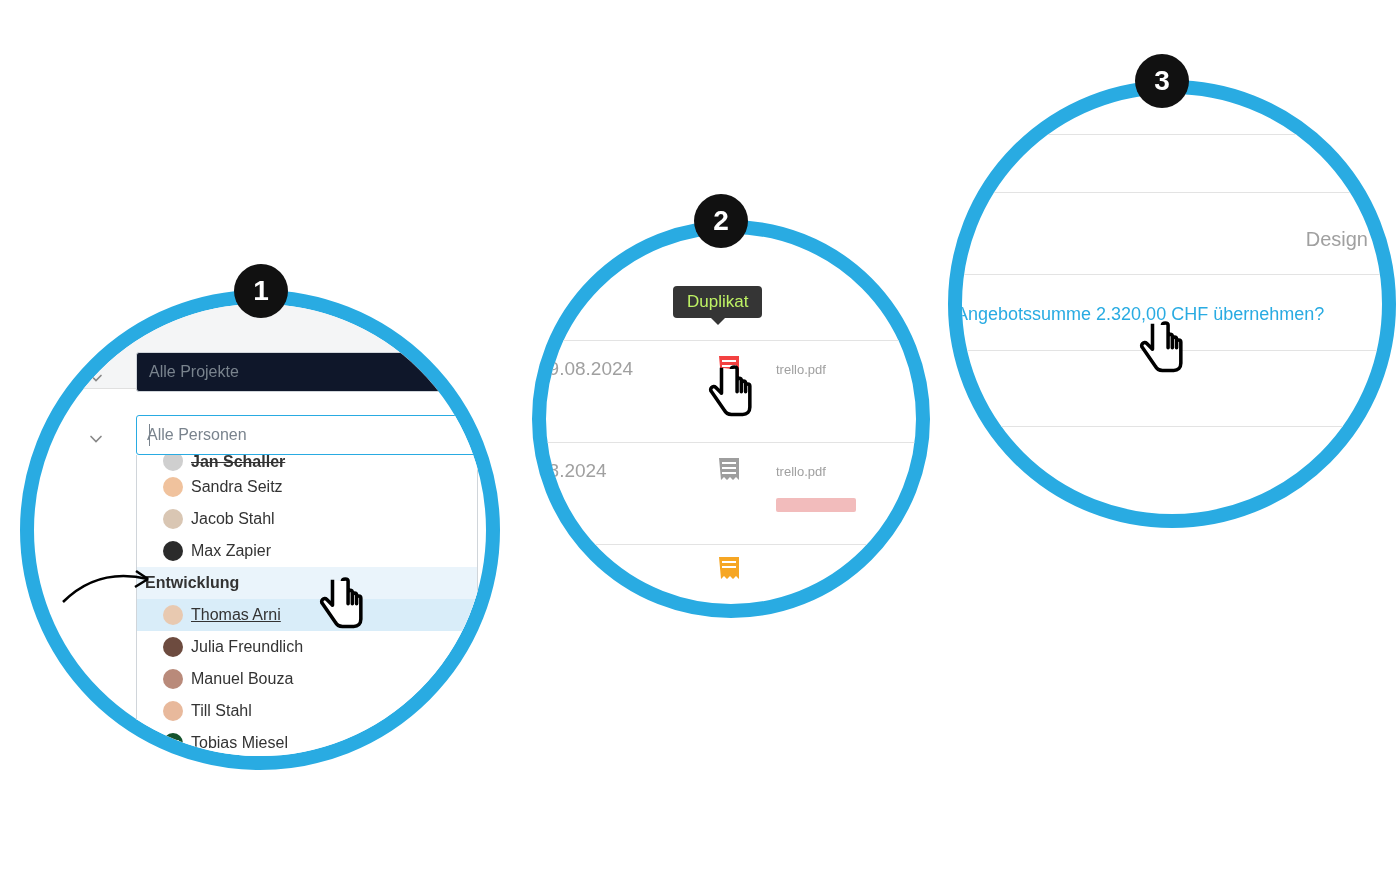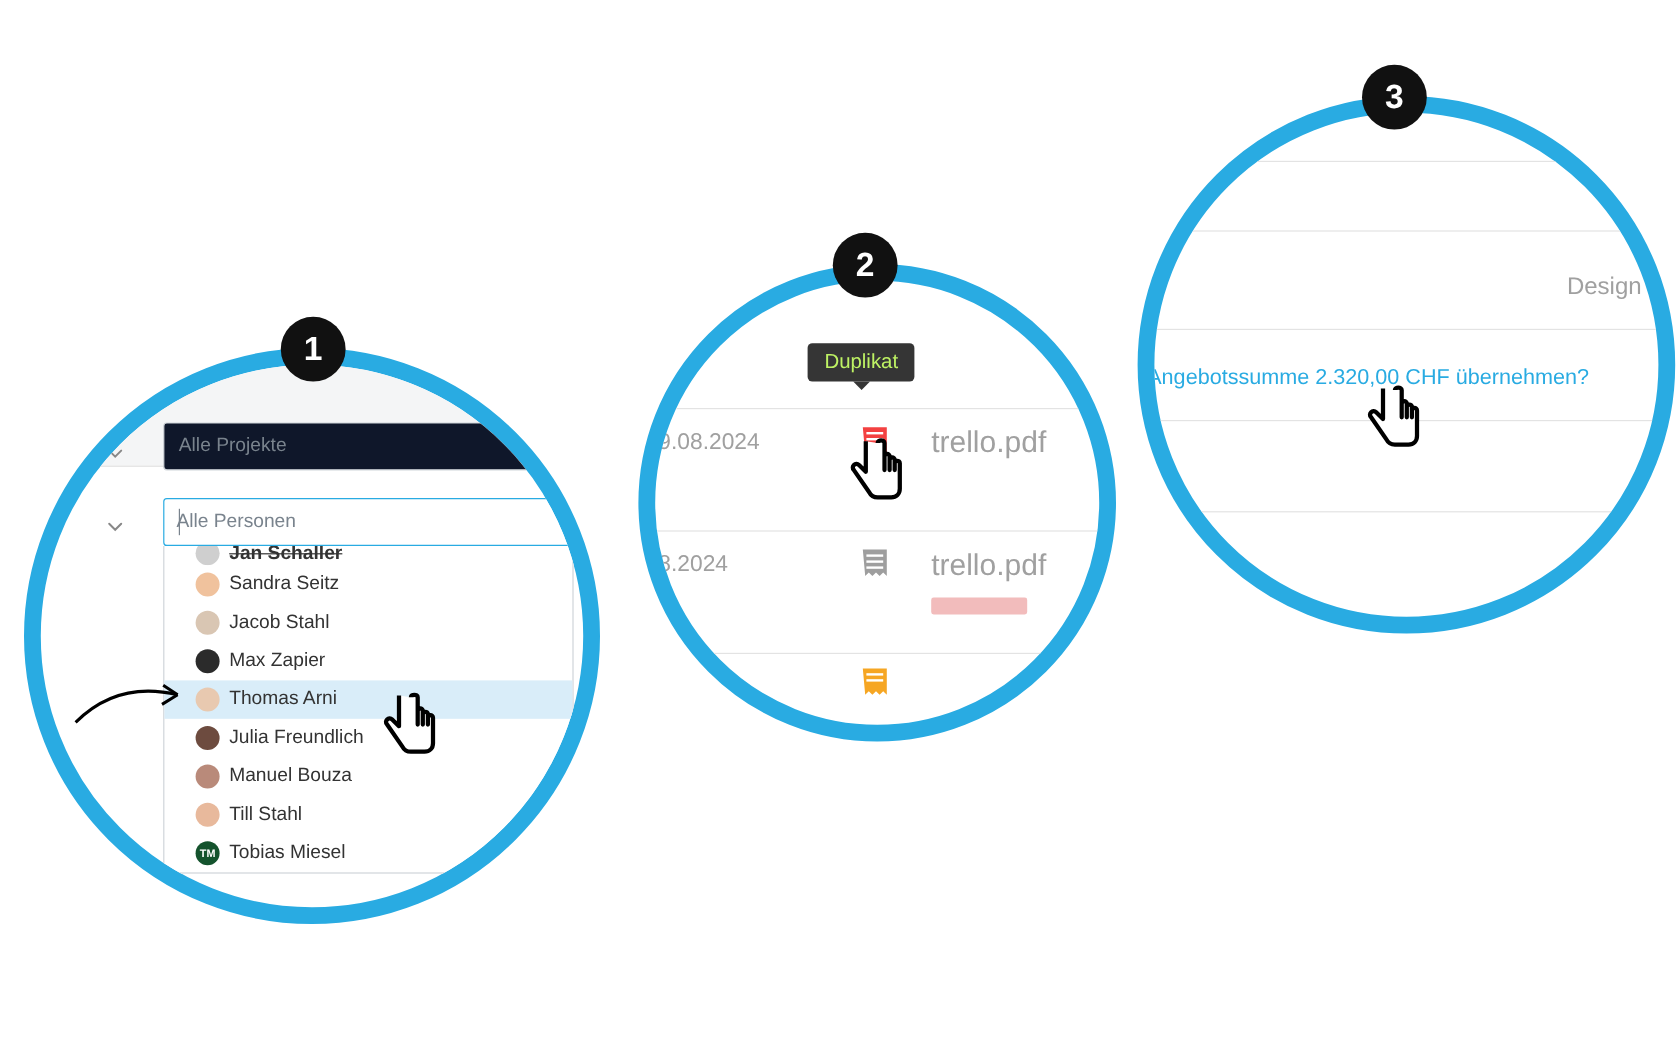--- a/index.html
+++ b/index.html
@@ -28,32 +28,32 @@
   .s1-grey{position:absolute;left:0;top:0;right:0;height:84px;background:#f4f5f6;}
   .s1-hr{position:absolute;left:0;top:84px;right:0;height:1px;background:#e0e0e0;}
   .s1-chevron{position:absolute;top:64px;left:52px;color:#888;}
   .s1-chevron2{position:absolute;top:125px;left:52px;color:#888;}
   .s1-projbox{position:absolute;left:102px;top:48px;width:340px;height:38px;border:1px solid #d0d5da;background:#0f172a;border-radius:3px;display:flex;align-items:center;padding-left:12px;color:#79838d;font-size:16px;}
   .s1-persbox{position:absolute;left:102px;top:111px;width:340px;height:38px;border:1px solid var(--ring-blue);border-radius:3px;background:#fff;display:flex;align-items:center;padding-left:4px;color:#79838d;font-size:16px;}
   .s1-persbox .caret{position:absolute;left:12px;width:1px;height:22px;background:#79838d;}
   .s1-dropdown{position:absolute;left:102px;top:151px;width:340px;border:1px solid #d0d5da;border-top:none;background:#fff;}
   .s1-item{display:flex;align-items:center;height:32px;padding-left:26px;font-size:16px;color:#333;}
   .s1-group{display:flex;align-items:center;height:32px;padding-left:8px;font-size:16px;font-weight:700;color:#333;background:#eaf4fb;}
-  .s1-item.sel{background:#d9edf9;}
+  .s1-item.sel{background:#d9edf9;text-decoration:underline;}
   .avatar{width:20px;height:20px;border-radius:50%;margin-right:8px;display:inline-flex;align-items:center;justify-content:center;font-size:9px;font-weight:700;color:#fff;flex:0 0 20px;}
   .s1-jekt{position:absolute;left:30px;top:396px;font-size:14px;color:#333;}
   .arrow-in{position:absolute;left:24px;top:253px;}
 
   
   #ring2{left:532px;top:220px;width:370px;height:370px;}
   .s2-tooltip{position:absolute;left:127px;top:52px;background:var(--tooltip-bg);color:#bef264;padding:6px 14px;font-size:17px;border-radius:4px;white-space:nowrap;}
   .s2-tooltip:after{content:"";position:absolute;bottom:-7px;left:50%;margin-left:-7px;border:7px solid transparent;border-top-color:var(--tooltip-bg);border-bottom:none;}
   .s2-row{position:absolute;left:0;right:0;border-top:1px solid #e3e3e3;height:56px;display:flex;align-items:center;}
   .s2-date{position:absolute;color:var(--txt-grey);font-size:19px;}
-  .s2-file{position:absolute;color:var(--txt-grey);font-size:25px;}
+  .s2-file{position:absolute;color:var(--txt-grey);font-size:13px;}
   .receipt{position:absolute;width:22px;height:26px;}
   .receipt svg{width:22px;height:26px;}
 
   
   #ring3{left:948px;top:80px;width:420px;height:420px;}
   .s3-des{position:absolute;right:14px;top:55px;color:var(--txt-grey);font-size:20px;}
   .s3-design{position:absolute;right:14px;top:134px;color:var(--txt-grey);font-size:20px;}
   .s3-hr{position:absolute;left:0;right:0;height:1px;background:#e3e3e3;}
   .s3-link{position:absolute;left:-6px;top:210px;color:var(--link-blue);font-size:18px;white-space:nowrap;}
 
@@ -102,20 +102,23 @@
           <span class="avatar" style="background:#f0c29d"></span>
             <span>Sandra Seitz</span>
         </div>
         <div class="s1-item">
           <span class="avatar" style="background:#d9c6b3"></span>
             <span>Jacob Stahl</span>
         </div>
         <div class="s1-item">
           <span class="avatar" style="background:#2b2b2b"></span>
             <span>Max Zapier</span>
+        </div>
+        <div class="s1-group">
+          <span>Entwicklung</span>
         </div>
         <div class="s1-item sel">
           <span class="avatar" style="background:#e8c9b0"></span>
             <span>Thomas Arni</span>
         </div>
         <div class="s1-item">
           <span class="avatar" style="background:#6d4b3f"></span>
             <span>Julia Freundlich</span>
         </div>
         <div class="s1-item">

